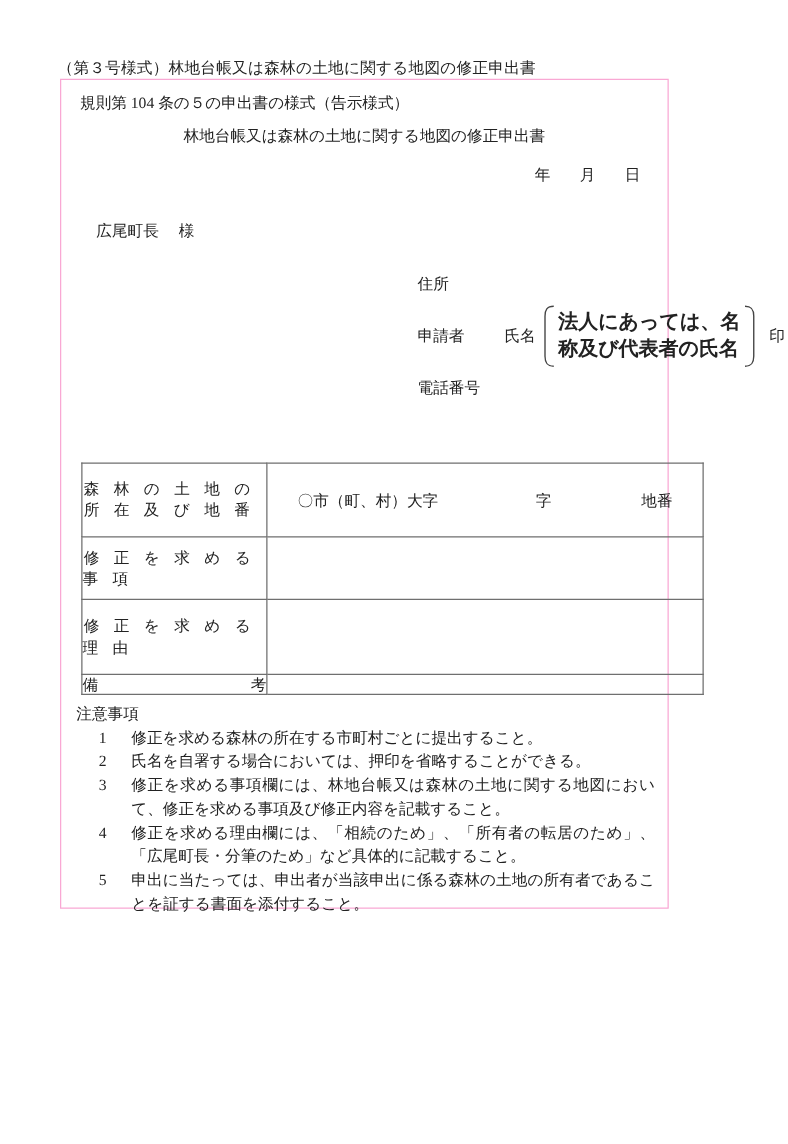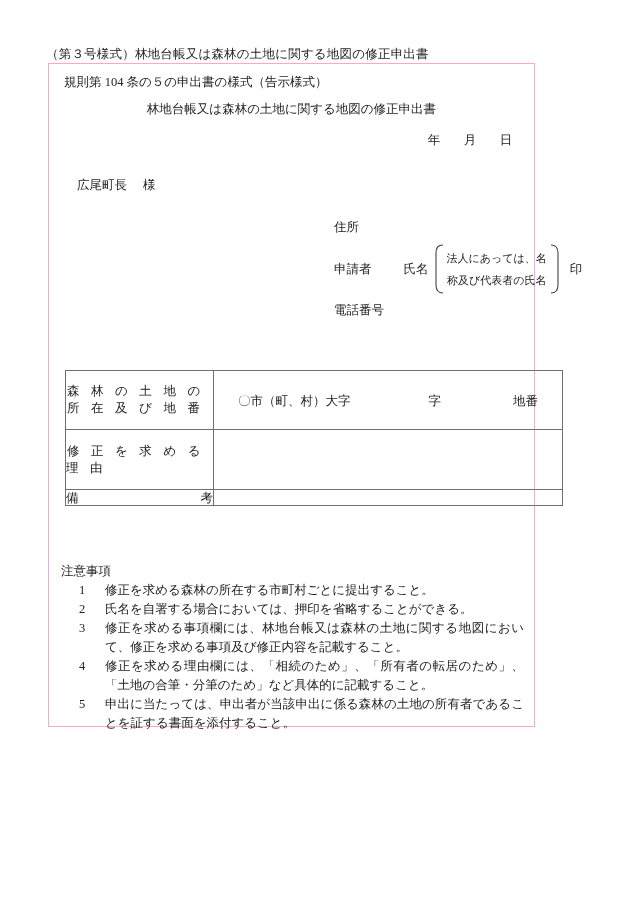--- a/index.html
+++ b/index.html
@@ -95,25 +95,25 @@
   .app-label-wide { display: inline-block; }
   .app-label-name { margin-left: 32px; }
 
   .brace-group {
     display: flex;
     align-items: center;
     margin-left: 4px;
   }
   .brace-svg { display: block; }
   .brace-text {
-    font-size: 11px;
+    font-size: 16px;
     line-height: 22px;
-    text-align: center;
     padding: 0 3px;
     white-space: nowrap;
+    font-weight: bold;
   }
   .inkan { margin-left: 9px; }
 
   
   .body-para {
     position: absolute;
     left: 12px;
     right: 12px;
     top: 252px;
     font-size: 12.5px;
@@ -253,20 +253,26 @@
         </td>
         <td class="cell-value">
           <div class="locale-line">
             <span class="seg-oaza">〇市（町、村）大字</span>
             <span class="seg-aza">字</span>
             <span class="seg-ban">地番</span>
           </div>
         </td>
       </tr>
 
+      <tr class="row-items">
+        <td class="cell-label">
+          <span class="lbl-spread">修 正 を 求 め る 事 項</span>
+        </td>
+        <td class="cell-value"></td>
+      </tr>
 
       <tr class="row-reason">
         <td class="cell-label">
           <span class="lbl-spread">修 正 を 求 め る 理 由</span>
         </td>
         <td class="cell-value"></td>
       </tr>
 
       <tr class="row-remarks">
         <td class="cell-label">
@@ -290,21 +296,21 @@
     <div class="note-item">
       <span class="note-num">2</span>
       <span class="note-text">氏名を自署する場合においては、押印を省略することができる。</span>
     </div>
     <div class="note-item">
       <span class="note-num">3</span>
       <span class="note-text">修正を求める事項欄には、林地台帳又は森林の土地に関する地図において、修正を求める事項及び修正内容を記載すること。</span>
     </div>
     <div class="note-item">
       <span class="note-num">4</span>
-      <span class="note-text">修正を求める理由欄には、「相続のため」、「所有者の転居のため」、「土地の合筆・分筆のため」など具体的に記載すること。</span>
+      <span class="note-text">修正を求める理由欄には、「相続のため」、「所有者の転居のため」、「広尾町長・分筆のため」など具体的に記載すること。</span>
     </div>
     <div class="note-item">
       <span class="note-num">5</span>
       <span class="note-text">申出に当たっては、申出者が当該申出に係る森林の土地の所有者であることを証する書面を添付すること。</span>
     </div>
   </div>
 
 </div>
 
 </body></html>

